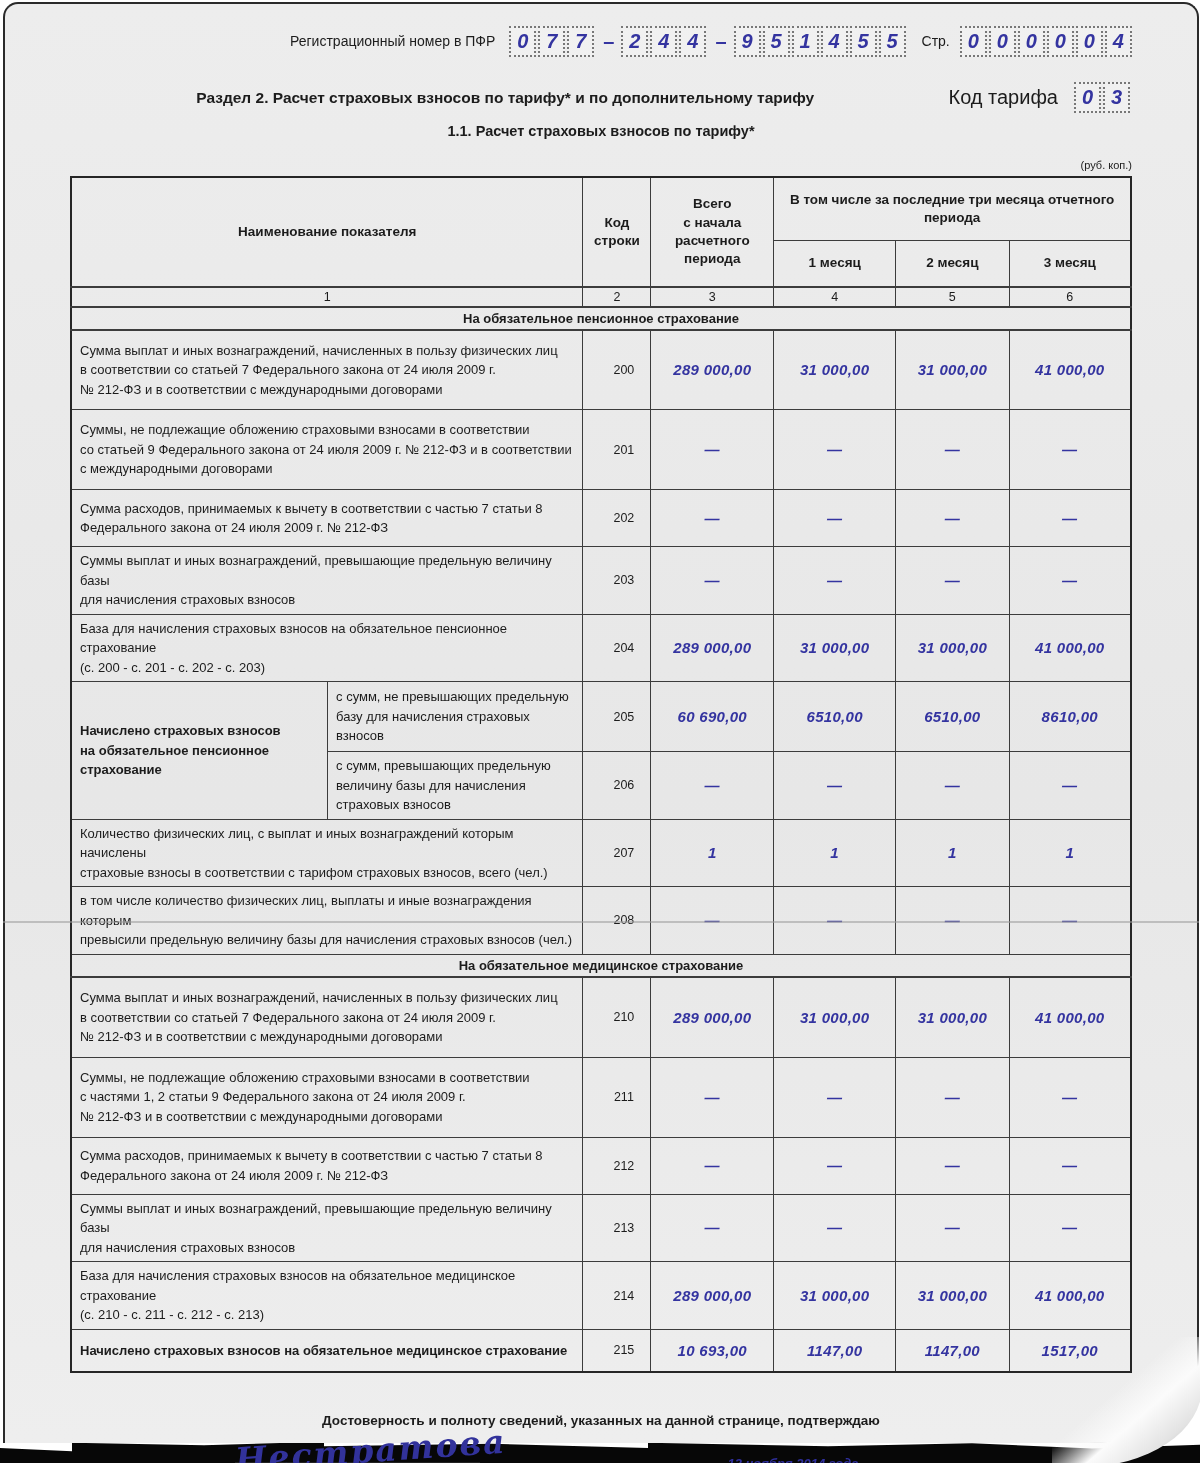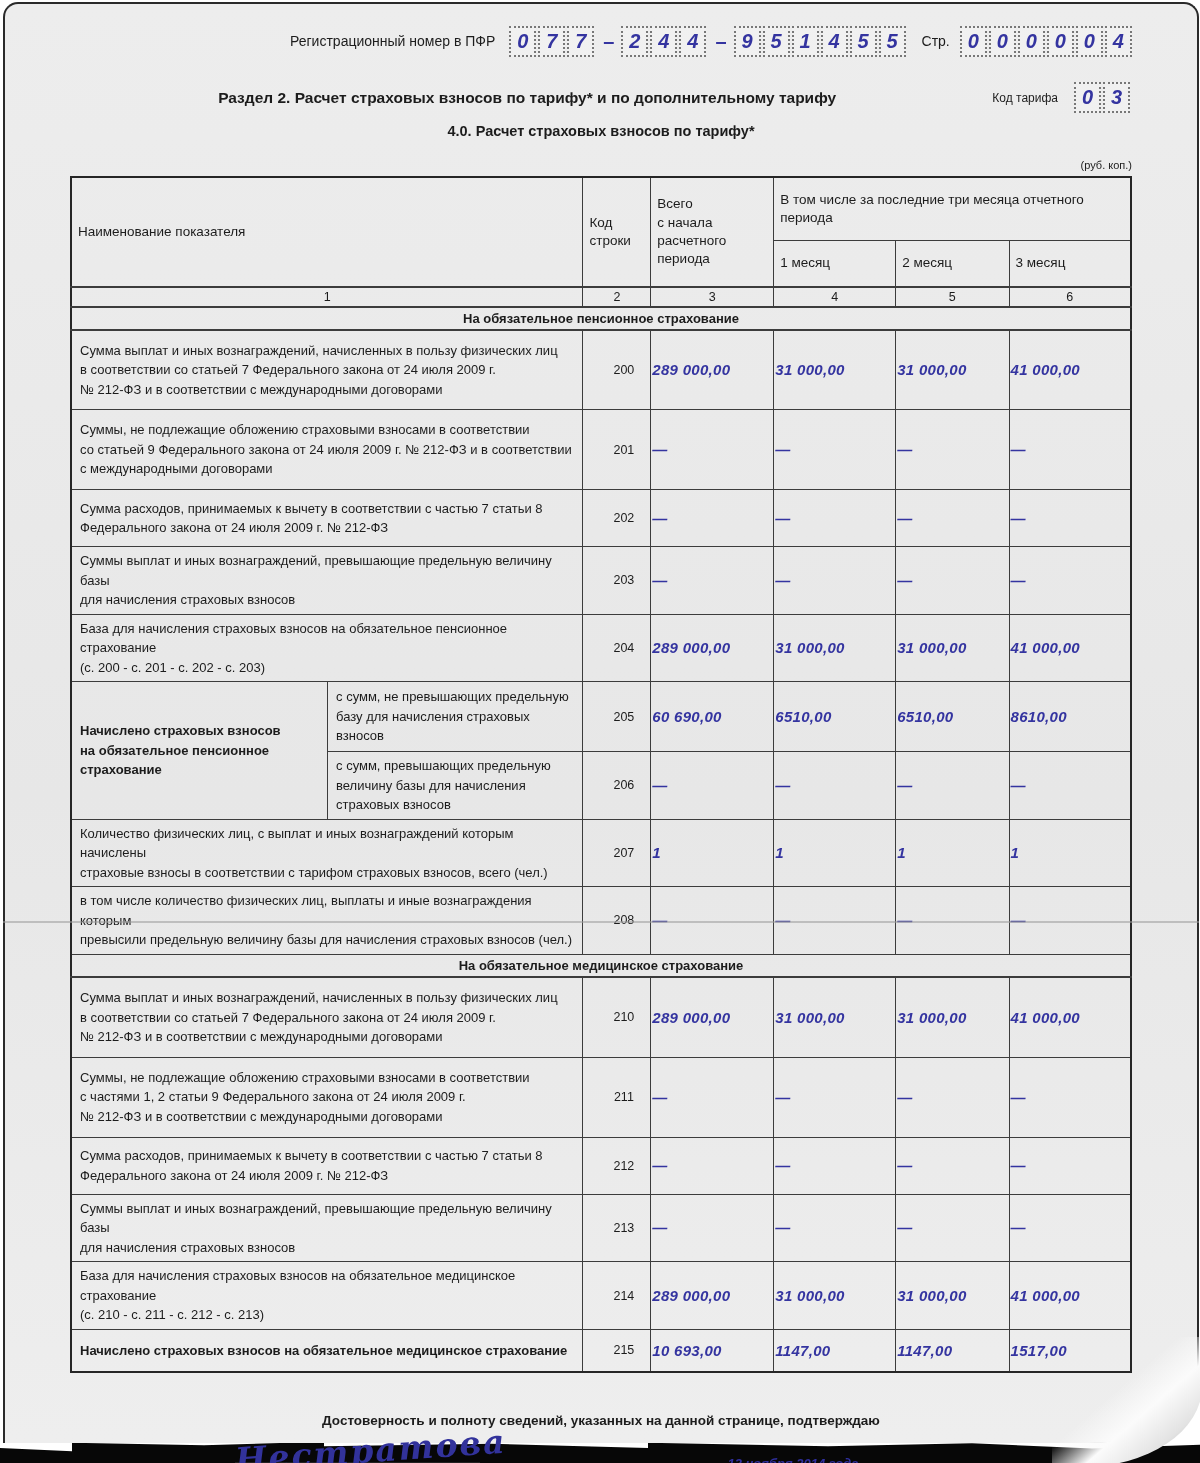--- a/index.html
+++ b/index.html
@@ -42,33 +42,33 @@
     width:27px;height:31px;border:2px dotted #777;margin-right:2px;
     color:var(--blue);font-weight:bold;font-style:italic;font-size:20px;
     background:rgba(255,255,255,.22);
   }
   .dash{color:var(--blue);font-weight:bold;font-size:20px;margin:0 7px;align-self:center;}
   .page-label{font-size:14px;margin:0 10px 0 14px;}
 
   .title-row{display:flex;align-items:center;margin-top:24px;gap:28px;}
   .section-title{flex:1;text-align:center;font-weight:bold;font-size:15.5px;padding-left:30px;}
   .tariff{display:flex;align-items:center;margin-left:10px;}
-  .tariff-label{font-size:12px;margin-right:16px;white-space:nowrap;}
+  .tariff-label{font-size:20px;margin-right:16px;white-space:nowrap;}
 
   .subtitle{text-align:center;font-weight:bold;font-size:14.5px;margin-top:10px;}
   .units{text-align:right;font-size:11px;margin-top:20px;}
 
   
   table{width:100%;border-collapse:collapse;margin-top:5px;border:2.5px solid #262626;table-layout:fixed;}
   td{border:1.5px solid var(--border);vertical-align:middle;}
   td.name{font-size:13px;padding:4px 8px;line-height:1.5;white-space:pre-line;text-align:left;}
   td.bold{font-weight:bold;}
   td.code{text-align:center;font-size:12.5px;padding-left:15px;}
-  td.val{color:var(--blue);font-weight:bold;font-style:italic;font-size:15px;letter-spacing:.3px;}
-  td.hc{font-size:13.5px;padding:13px 6px;white-space:pre-line;line-height:1.35;}
+  td.val{text-align:center;color:var(--blue);font-weight:bold;font-style:italic;font-size:15px;letter-spacing:.3px;}
+  td.hc{text-align:center;font-size:13.5px;padding:13px 6px;white-space:pre-line;line-height:1.35;font-weight:bold;}
   tr.num-row td{text-align:center;font-size:12.5px;border-top-width:2.5px;border-bottom-width:2.5px;}
   tr.section td{text-align:center;font-weight:bold;font-size:13px;border-bottom-width:2px;}
   .h42{height:42px}.h38{height:38px}.h20{height:20px}.h23{height:23px}
   .h45{height:45px}.h57{height:57px}.h58{height:58px}.h60{height:60px}
   .h68{height:68px}.h70{height:70px}.h80{height:80px}.h42b{height:42px}
 
   
   .confirm{text-align:center;font-weight:bold;font-size:13.5px;margin-top:40px;}
   .sig-area{display:flex;margin-top:4px;}
   .sig-block{width:245px;margin-left:165px;}
@@ -125,21 +125,21 @@
 
     <div class="title-row">
       <div class="section-title">Раздел 2. Расчет страховых взносов по тарифу* и по дополнительному тарифу</div>
       <div class="tariff">
         <span class="tariff-label">Код тарифа</span>
         <span class="dbox">0</span>
         <span class="dbox">3</span>
       </div>
     </div>
 
-    <div class="subtitle">4.0. Расчет страховых взносов по тарифу*</div>
+    <div class="subtitle">1.1. Расчет страховых взносов по тарифу*</div>
     <div class="units">(руб. коп.)</div>
 
     <table>
       <colgroup>
         <col style="width:24.2%">
           <col style="width:24.1%">
           <col style="width:6.4%">
         <col style="width:11.6%">
           <col style="width:11.5%">
           <col style="width:10.7%">

